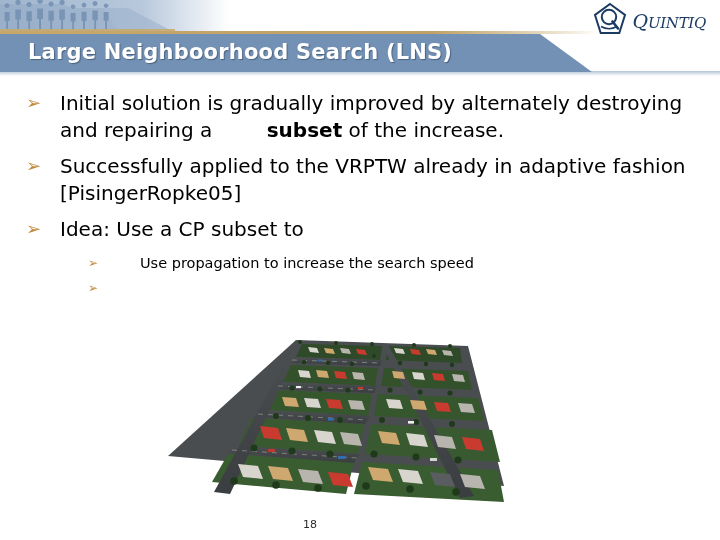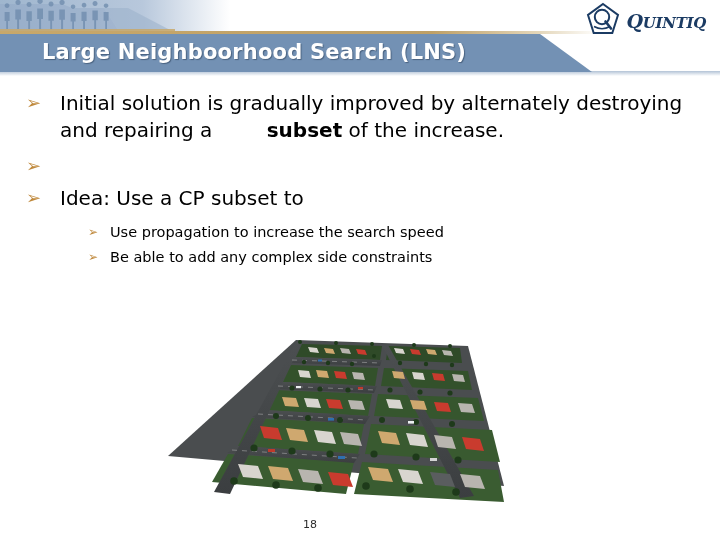--- a/index.html
+++ b/index.html
@@ -57,21 +57,21 @@
     position: absolute;
     left: 0;
     top: 71px;
     width: 720px;
     height: 5px;
     background: linear-gradient(to bottom, rgba(115,145,180,0.55), rgba(115,145,180,0.0));
   }
 
   #page-title {
     position: absolute;
-    left: 42px;
+    left: 28px;
     top: 40px;
     font-family: "DejaVu Sans", sans-serif;
     font-size: 21px;
     font-weight: bold;
     color: #ffffff;
     letter-spacing: 0.2px;
     text-shadow: 1px 1px 1px rgba(40,60,85,0.55);
     white-space: nowrap;
   }
 
@@ -81,21 +81,21 @@
     right: 14px;
     top: 2px;
     display: flex;
     align-items: center;
     gap: 6px;
   }
   #brand-logo-mark { display: block; }
   #brand-logo-text {
     font-family: "DejaVu Serif", serif;
     font-style: italic;
-    font-weight: bold;
+    font-weight: normal;
     font-size: 19px;
     color: #1b3b63;
     letter-spacing: -0.3px;
   }
   #brand-logo-text .small-caps { font-size: 15px; }
 
   
   #slide-body {
     position: absolute;
     left: 0;
@@ -135,20 +135,21 @@
   }
   .level-1 .bullet-text {
     font-size: 20px;
     line-height: 1.33;
     max-width: 628px;
   }
   .level-2 .bullet-text {
     font-size: 14.5px;
     line-height: 1.45;
     max-width: 540px;
+    margin-left: 30px;
   }
   .bullet-text b { font-weight: bold; margin-left: 48px; }
 
   
   #neighborhood-illustration {
     position: absolute;
     left: 168px;
     top: 336px;
     width: 336px;
     height: 168px;
@@ -224,32 +225,32 @@
   </div>
 </div>
 
 <div id="slide-body">
     <div class="bullet-row level-1">
       <span class="bullet-marker">➢</span>
       <span class="bullet-text"><span>Initial solution is gradually improved by alternately destroying and repairing a </span><b>subset</b><span> of the increase.</span></span>
     </div>
     <div class="bullet-row level-1">
       <span class="bullet-marker">➢</span>
+      <span class="bullet-text"><span>Successfully applied to the VRPTW already in adaptive fashion [PisingerRopke05]</span></span>
     </div>
     <div class="bullet-row level-1">
       <span class="bullet-marker">➢</span>
       <span class="bullet-text"><span>Idea: Use a CP subset to</span></span>
     </div>
     <div class="bullet-row level-2">
       <span class="bullet-marker">➢</span>
       <span class="bullet-text"><span>Use propagation to increase the search speed</span></span>
     </div>
     <div class="bullet-row level-2">
       <span class="bullet-marker">➢</span>
-      <span class="bullet-text"><span>Be able to add any complex side constraints</span></span>
     </div>
   </div>
 
 <div id="neighborhood-illustration">
   <svg width="336" height="168" viewBox="0 0 336 168" xmlns="http://www.w3.org/2000/svg">
     <defs>
       <clipPath id="scene">
         <rect x="0" y="0" width="336" height="168"></rect>
       </clipPath>
       <linearGradient id="asphalt" x1="0" y1="0" x2="0" y2="1">

